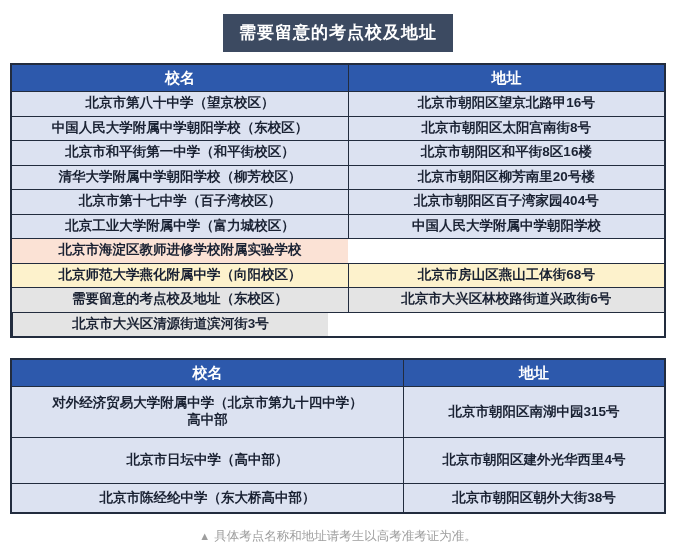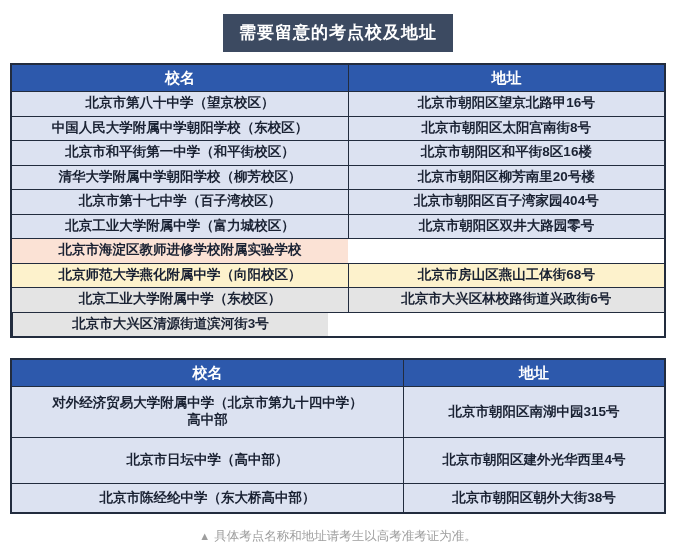--- a/index.html
+++ b/index.html
@@ -108,31 +108,31 @@
     <div class="tr tr-body row-blue">
       <div class="td c1">清华大学附属中学朝阳学校（柳芳校区）</div>
       <div class="td c2">北京市朝阳区柳芳南里20号楼</div>
     </div>
     <div class="tr tr-body row-blue">
       <div class="td c1">北京市第十七中学（百子湾校区）</div>
       <div class="td c2">北京市朝阳区百子湾家园404号</div>
     </div>
     <div class="tr tr-body row-blue">
       <div class="td c1">北京工业大学附属中学（富力城校区）</div>
-      <div class="td c2">北京市朝阳区双井大路园零号</div>
+      <div class="td c2">中国人民大学附属中学朝阳学校</div>
     </div>
     <div class="tr tr-body row-peach">
       <div class="td c1">北京市海淀区教师进修学校附属实验学校</div>
     </div>
     <div class="tr tr-body row-yellow">
       <div class="td c1">北京师范大学燕化附属中学（向阳校区）</div>
       <div class="td c2">北京市房山区燕山工体街68号</div>
     </div>
     <div class="tr tr-body row-gray">
-      <div class="td c1">北京工业大学附属中学（东校区）</div>
+      <div class="td c1">需要留意的考点校及地址（东校区）</div>
       <div class="td c2">北京市大兴区林校路街道兴政街6号</div>
     </div>
     <div class="tr tr-body row-gray">
       <div class="td c2">北京市大兴区清源街道滨河街3号</div>
     </div>
   </div>
 
   <div class="tbl tbl-2">
     <div class="tr tr-head">
       <div class="th c1">校名</div>

